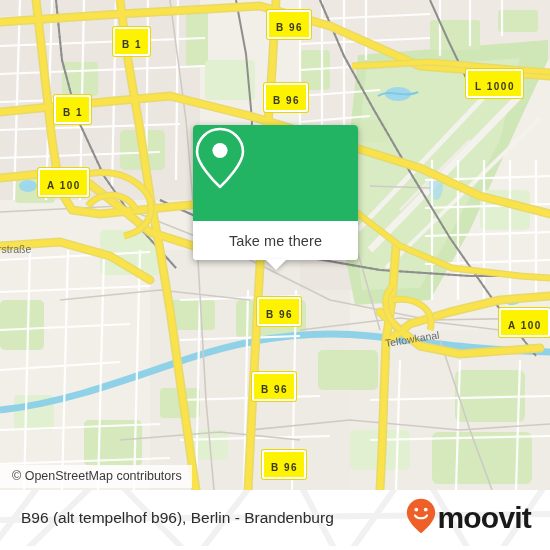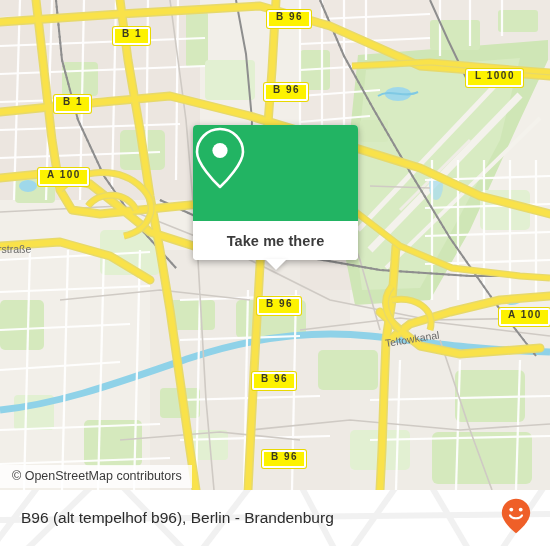--- a/index.html
+++ b/index.html
@@ -22,21 +22,21 @@
     position:absolute;
     background:#fdf200;
     border:2px solid #ffffff;
     box-shadow:0 0 0 1px #e8d800;
     border-radius:2px;
     color:#3a3a22;
     font-size:10px;
     font-weight:bold;
     letter-spacing:1.5px;
     line-height:1;
-    padding:0 6px 4px 7px;
+    padding:11px 6px 4px 7px;
     white-space:nowrap;
     font-family:"Liberation Sans", sans-serif;
   }
 
   
   .place-label{
     position:absolute;
     font-size:10.5px;
     color:#6b6b6b;
     white-space:nowrap;
@@ -58,21 +58,21 @@
     background:#22b463;
     height:96px;
     border-radius:4px 4px 0 0;
     display:flex;align-items:center;justify-content:center;
   }
   .pin-svg{display:block;}
   .card-bottom{
     background:#ffffff;
     border-radius:0 0 4px 4px;
     height:39px;
-    display:flex;align-items:center;justify-content:center;font-weight:bold;
+    display:flex;align-items:center;justify-content:center;
   }
   .card-bottom-label{
     font-size:14.5px;
     color:#3b3b3b;
     letter-spacing:.1px;
     font-family:"Liberation Sans", sans-serif;
   }
   .card-pointer{
     position:absolute;
     left:50%;margin-left:-11px;
@@ -379,16 +379,17 @@
     <div class="footer-title">B96 (alt tempelhof b96), Berlin - Brandenburg</div>
     <div class="brand">
       <span>
         <svg width="30" height="36" viewBox="0 0 30 36" aria-hidden="true">
           <path d="M15 0.8 C 7.1 0.8, 0.8 7.1, 0.8 15 C 0.8 23.2, 11.5 32.6, 15 35.2 C 18.5 32.6, 29.2 23.2, 29.2 15 C 29.2 7.1, 22.9 0.8, 15 0.8 Z" fill="#ef5f28"></path>
           <circle cx="10.3" cy="11.6" r="1.9" fill="#ffffff"></circle>
           <circle cx="19.7" cy="11.6" r="1.9" fill="#ffffff"></circle>
           <path d="M9 17.4 C 11.2 21.3, 18.8 21.3, 21 17.4" stroke="#ffffff" stroke-width="2.1" fill="none" stroke-linecap="round"></path>
         </svg>
       </span>
+      <span class="brand-word">moovit</span>
     </div>
   </div>
 
 </div>
 
 </body></html>

